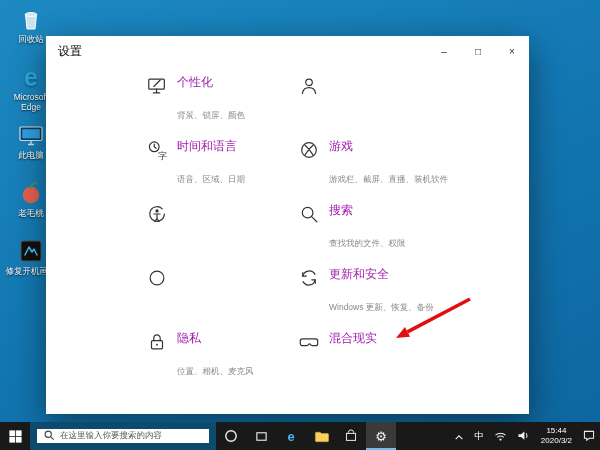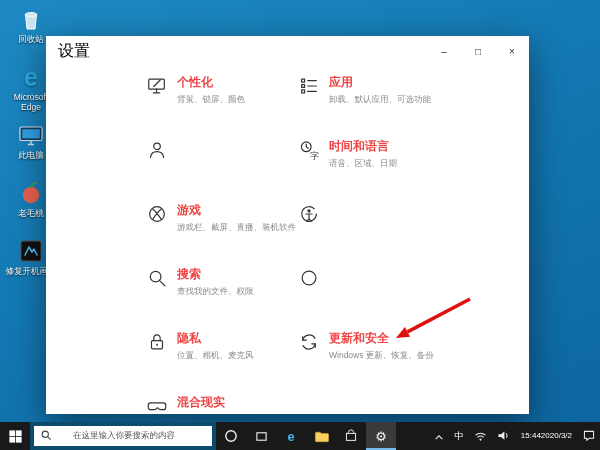--- a/index.html
+++ b/index.html
@@ -16,55 +16,55 @@
   .desk-icon .dico { width:28px; height:28px; display:flex; align-items:center; justify-content:center; }
   .desk-icon .dico svg { width:28px; height:28px; display:block; }
   .desk-label { font-size:8.5px; color:#fff; text-align:center; line-height:1.15; margin-top:2px;
     text-shadow:0 1px 2px rgba(0,0,0,.85); max-width:56px; }
   .edge-glyph { font-size:25px; font-weight:bold; color:#2aa9e2; text-shadow:0 1px 2px rgba(0,0,0,.4); line-height:1; }
 
   
   #settings-window { position:absolute; left:46px; top:36px; width:483px; height:378px; background:#fff;
     z-index:5; box-shadow:0 10px 32px rgba(0,0,0,.45); overflow:hidden; }
   .titlebar { height:30px; display:flex; align-items:center; }
-  .win-title { font-size:16px; color:#000; margin-left:12px; }
+  .win-title { font-size:12px; color:#000; margin-left:12px; }
   .win-controls { margin-left:auto; display:flex; height:100%; }
   .win-btn { width:34px; height:100%; display:flex; align-items:center; justify-content:center;
     font-size:10px; color:#333; background:transparent; border:none; }
 
   .grid { position:absolute; left:100px; top:38px; display:grid; grid-template-columns:152px 152px; grid-auto-rows:64px; }
   .category { display:flex; gap:9px; cursor:pointer; }
   .cat-icon { width:22px; height:22px; flex:none; margin-top:1px; }
   .cat-icon svg { width:22px; height:22px; display:block; }
   .cat-icon svg * { stroke:#333; stroke-width:1.3; fill:none; stroke-linecap:round; stroke-linejoin:round; }
   .cat-icon svg .fill { fill:#333; stroke:none; }
   .cat-icon svg text { fill:#333; stroke:none; font-family:"DejaVu Sans",sans-serif; }
   .cat-text { display:flex; flex-direction:column; }
-  .cat-title { font-size:12px; color:#ef4444;font-weight:bold; }
-  .cat-sub { font-size:8.5px; color:#8a8a8a; margin-top:3px; line-height:1.35; max-width:126px; }
+  .cat-title { font-size:12px; color:#a21caf; }
+  .cat-sub { font-size:8.5px; color:#8a8a8a; margin-top:19px; line-height:1.35; max-width:126px; }
 
   
   #arrow-overlay { position:absolute; left:0; top:0; width:600px; height:450px; z-index:10; pointer-events:none; }
 
   
   #taskbar { position:absolute; left:0; bottom:0; width:600px; height:28px; background:#191919;
     display:flex; align-items:stretch; z-index:20; }
   .tb-btn { width:30px; display:flex; align-items:center; justify-content:center; background:transparent; border:none; }
   .tb-btn svg { display:block; }
-  .search-box { width:186px; background:#fff; border:4px solid #0c4a6e; display:flex; align-items:center;
-    gap:21px; padding:0 7px; }
+  .search-box { width:186px; background:#fff; border:7px solid #0c4a6e; display:flex; align-items:center;
+    gap:5px; padding:0 7px; }
   .search-text { font-size:8.5px; color:#555; white-space:nowrap; overflow:hidden; }
   .tb-app.active { background:#3a3a3a; box-shadow:inset 0 -2px 0 #76b9ed; }
   .tb-edge { font-size:13px; font-weight:bold; color:#46b4e8; }
   .tb-gear { font-size:13px; color:#f0f0f0; line-height:1; }
   .tray { margin-left:auto; display:flex; align-items:stretch; }
   .tray-item { display:flex; align-items:center; justify-content:center; padding:0 5px; color:#fff;
     background:transparent; border:none; }
   .tray-ime { font-size:9.5px; }
-  .clock { flex-direction:row; font-size:8px; line-height:1.25; text-align:right; padding:0 6px; }
+  .clock { flex-direction:column; font-size:8px; line-height:1.25; text-align:right; padding:0 6px; }
 </style>
 </head>
 <body>
 
 <div class="desk-icons">
 
   <div class="desk-icon">
     <span class="dico">
       <svg viewBox="0 0 28 28">
         <path d="M8.5 9.5h11L18 24h-8L8.5 9.5z" fill="rgba(235,245,250,0.85)" stroke="#ffffff" stroke-width="1"></path>
@@ -133,34 +133,20 @@
           <path d="M8 19.5h7M11.5 15.5v4"></path>
           <path d="M8.5 12.5l7-7"></path>
         </svg>
       </span>
       <span class="cat-text">
         <span class="cat-title">个性化</span>
         <span class="cat-sub">背景、锁屏、颜色</span>
       </span>
     </div>
 
-    <div class="category">
-      <span class="cat-icon">
-        <svg viewBox="0 0 24 24">
-          <rect x="4" y="4.5" width="3.2" height="3.2"></rect>
-          <rect x="4" y="10.4" width="3.2" height="3.2"></rect>
-          <rect x="4" y="16.3" width="3.2" height="3.2"></rect>
-          <path d="M10.5 6.1h9.5M10.5 12h9.5M10.5 17.9h9.5"></path>
-        </svg>
-      </span>
-      <span class="cat-text">
-        <span class="cat-title">应用</span>
-        <span class="cat-sub">卸载、默认应用、可选功能</span>
-      </span>
-    </div>
 
     <div class="category">
       <span class="cat-icon">
         <svg viewBox="0 0 24 24">
           <circle cx="12" cy="8" r="3.6"></circle>
           <path d="M4.8 20c.6-4 3.4-6.3 7.2-6.3s6.6 2.3 7.2 6.3"></path>
         </svg>
       </span>
       <span class="cat-text">
       </span>
@@ -214,49 +200,49 @@
         <span class="cat-title">搜索</span>
         <span class="cat-sub">查找我的文件、权限</span>
       </span>
     </div>
 
     <div class="category">
       <span class="cat-icon">
         <svg viewBox="0 0 24 24">
           <circle cx="12" cy="12" r="7.5" stroke-width="1.6"></circle>
         </svg>
-      </span>
-    </div>
-
-    <div class="category">
-      <span class="cat-icon">
-        <svg viewBox="0 0 24 24">
-          <rect x="6" y="10.5" width="12" height="9" rx="1.2"></rect>
-          <path d="M8.5 10.5V7.8a3.5 3.5 0 017 0v2.7"></path>
-          <circle class="fill" cx="12" cy="15" r="1"></circle>
-        </svg>
-      </span>
-      <span class="cat-text">
-        <span class="cat-title">隐私</span>
-        <span class="cat-sub">位置、相机、麦克风</span>
       </span>
     </div>
 
     <div class="category">
       <span class="cat-icon">
         <svg viewBox="0 0 24 24">
           <path d="M18.5 8A7.2 7.2 0 005.2 10"></path>
           <path d="M5.2 6.2V10h3.8"></path>
           <path d="M5.5 16a7.2 7.2 0 0013.3-2"></path>
           <path d="M18.8 17.8V14h-3.8"></path>
         </svg>
       </span>
       <span class="cat-text">
         <span class="cat-title">更新和安全</span>
         <span class="cat-sub">Windows 更新、恢复、备份</span>
+      </span>
+    </div>
+
+    <div class="category">
+      <span class="cat-icon">
+        <svg viewBox="0 0 24 24">
+          <rect x="6" y="10.5" width="12" height="9" rx="1.2"></rect>
+          <path d="M8.5 10.5V7.8a3.5 3.5 0 017 0v2.7"></path>
+          <circle class="fill" cx="12" cy="15" r="1"></circle>
+        </svg>
+      </span>
+      <span class="cat-text">
+        <span class="cat-title">隐私</span>
+        <span class="cat-sub">位置、相机、麦克风</span>
       </span>
     </div>
 
     <div class="category">
       <span class="cat-icon">
         <svg viewBox="0 0 24 24">
           <path d="M5 8.5h14c1.4 0 2.5 1.1 2.5 2.5v2.5c0 1.4-1.1 2.5-2.5 2.5h-3.5c-.9 0-1.6-.5-2-1.2-.5-.9-1.5-.9-2 0-.4.7-1.1 1.2-2 1.2H5c-1.4 0-2.5-1.1-2.5-2.5V11C2.5 9.6 3.6 8.5 5 8.5z"></path>
         </svg>
       </span>
       <span class="cat-text">

